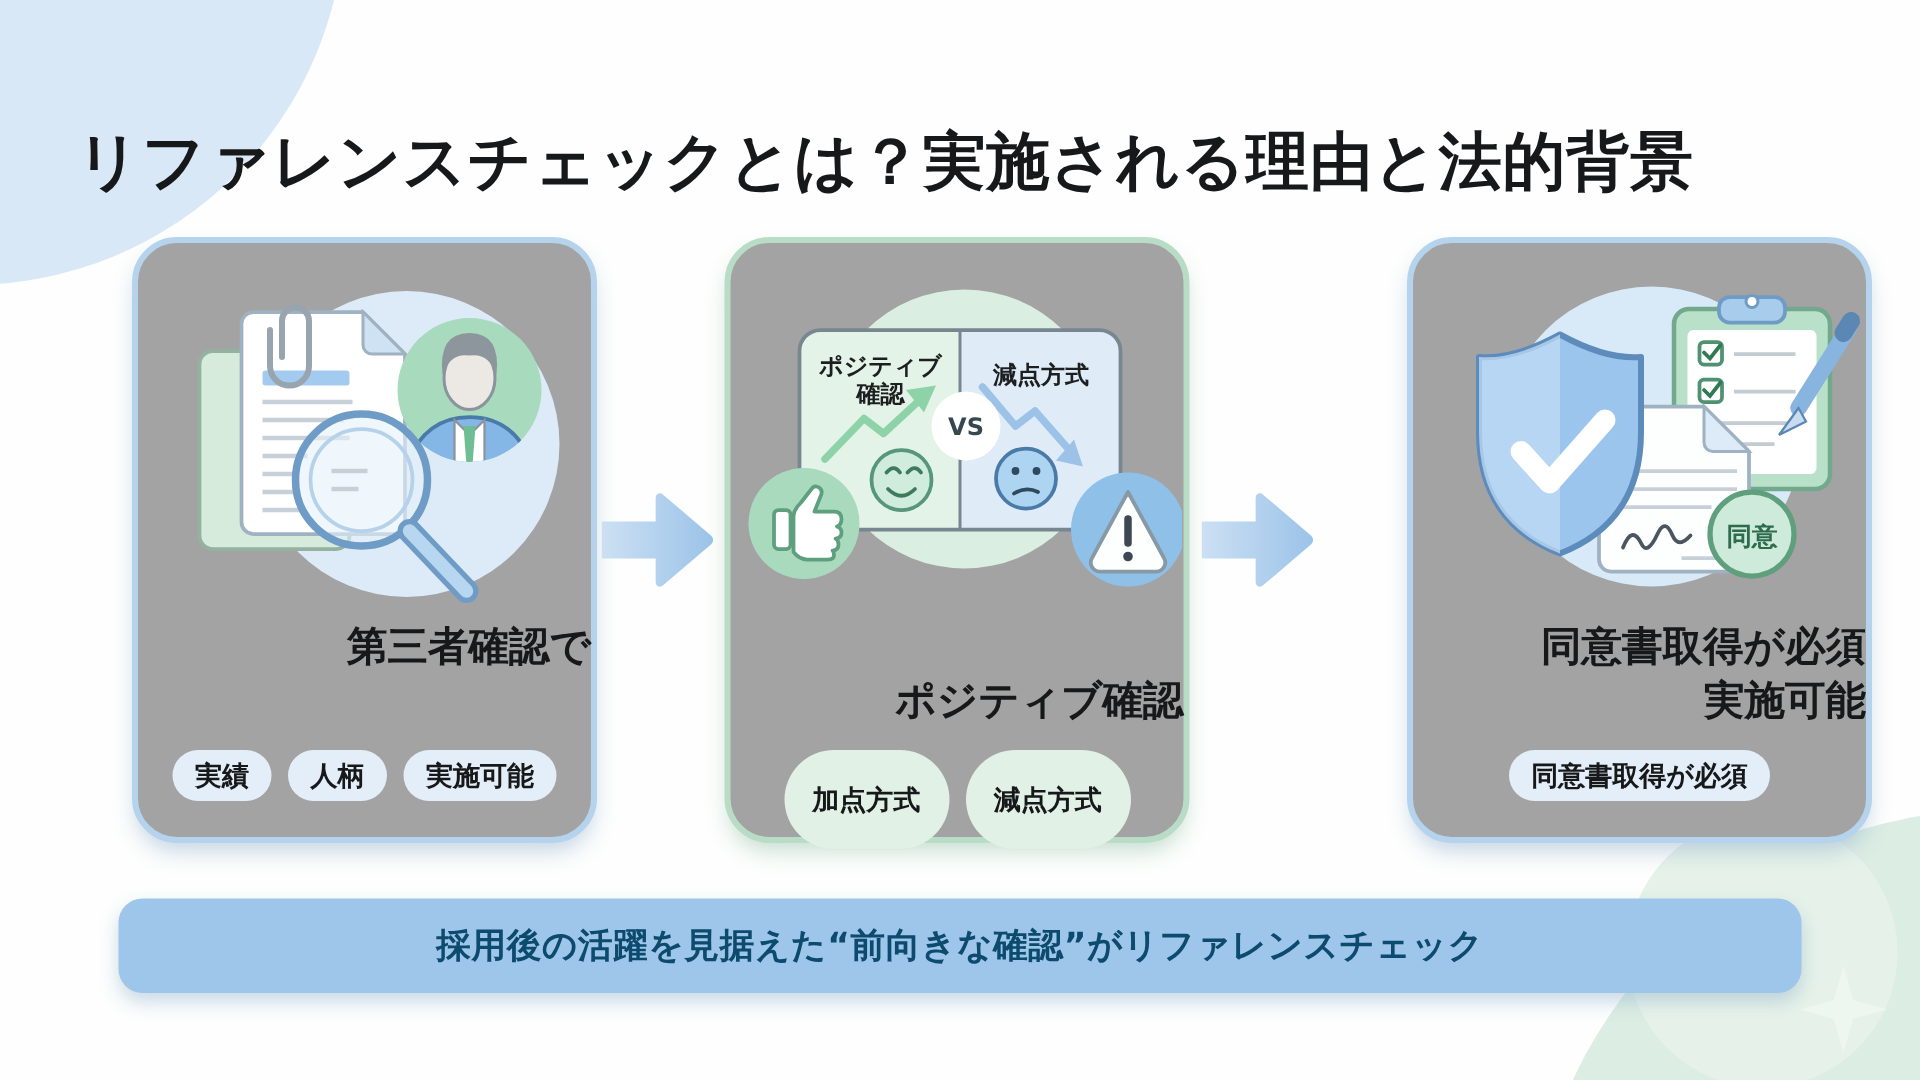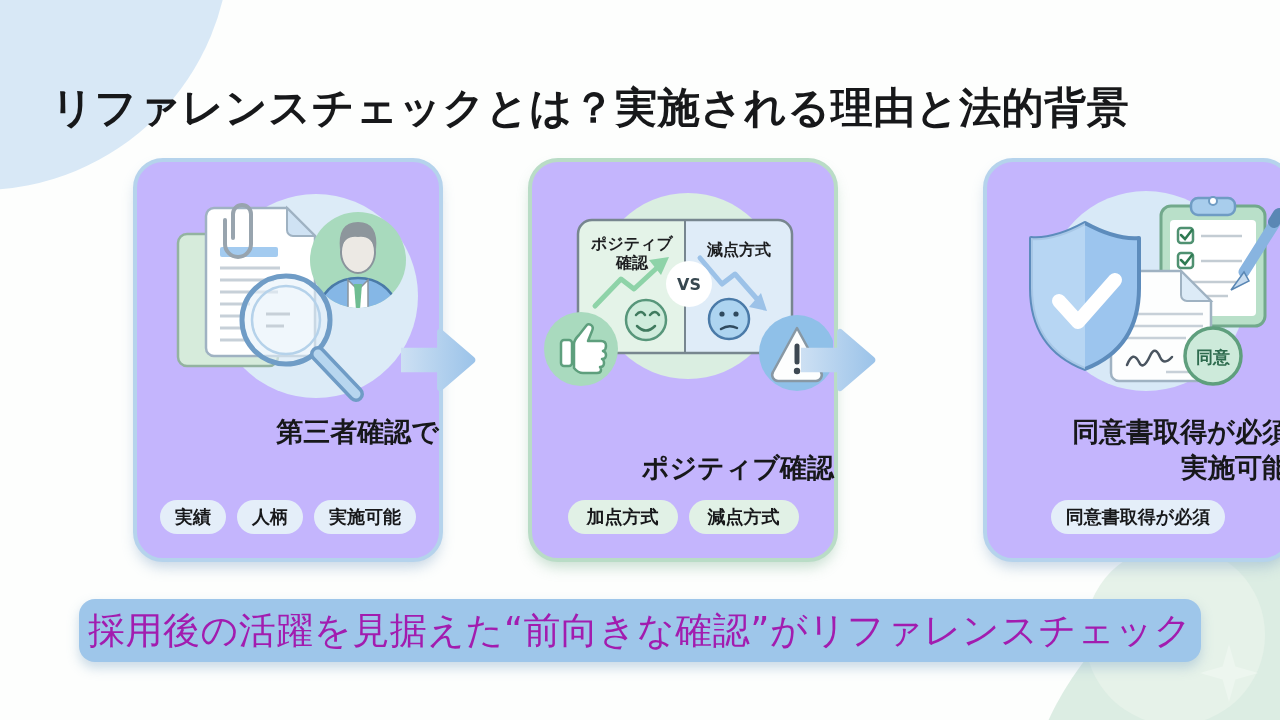--- a/index.html
+++ b/index.html
@@ -14,53 +14,52 @@
   .blob-bottomright-soft{left:1085px;top:545px;width:180px;height:180px;background:#e6f2e9;}
   .sparkle{
     position:absolute;left:1200px;top:644px;width:58px;height:58px;background:#edf6ef;z-index:1;
     clip-path:polygon(50% 0,61% 39%,100% 50%,61% 61%,50% 100%,39% 61%,0 50%,39% 39%);
   }
   .title{
     position:absolute;top:52px;left:0;width:1180px;text-align:center;z-index:2;
     font-size:42px;font-weight:800;color:#17181a;letter-spacing:0.5px;white-space:nowrap;
   }
   .card{
-    position:absolute;top:158px;width:302px;height:396px;background:#c4b5fd;
+    position:absolute;top:158px;width:302px;height:396px;background:#a3a3a3;
     border:4px solid #b5d3ec;border-radius:30px;z-index:2;
     box-shadow:0 8px 14px -3px rgba(130,165,200,0.45);
-    margin-left:45px;
   }
   .card-1{left:88px;}
   .card-2{left:483px;border-color:#b9dcc6;box-shadow:0 8px 14px -3px rgba(135,185,155,0.45);}
   .card-3{left:938px;}
   .illus{position:absolute;top:6px;left:50%;transform:translateX(-50%);}
   .card-heading{
     position:absolute;top:252px;left:0;width:100%;text-align:right;
     font-size:27px;font-weight:800;color:#17181a;line-height:1.34;white-space:nowrap;
   }
   .tags{
     position:absolute;top:338px;left:0;width:100%;
     display:flex;justify-content:center;gap:11px;
   }
   .tag{
     background:#e4eef9;border-radius:999px;padding:5px 15px;
     font-size:18px;font-weight:700;color:#17181a;white-space:nowrap;
   }
-  .card-2 .tag{background:#e1f1e6;padding:5px 19px;text-align:center;}
+  .card-2 .tag{background:#e1f1e6;padding:21px 19px;text-align:center;}
   .arrow{position:absolute;top:322px;width:76px;height:76px;z-index:2;}
   .arrow-1{left:401px;}
   .arrow-2{left:801px;}
   .banner{
     position:absolute;left:79px;top:599px;width:1122px;height:63px;z-index:2;
     background:#9ec6ea;border-radius:16px;
     display:flex;align-items:center;justify-content:center;
     box-shadow:0 6px 12px rgba(140,175,205,0.45);
   }
   .banner-text{
-    color:#a21caf;font-size:37px;font-weight:400;letter-spacing:0.5px;white-space:nowrap;
+    color:#0c4a6e;font-size:23px;font-weight:700;letter-spacing:0.5px;white-space:nowrap;
   }
   svg text{font-family:"DejaVu Sans","Liberation Sans",sans-serif;}
 </style>
 </head>
 <body>
 
 <div class="blob blob-topleft"></div>
 <div class="blob blob-bottomright"></div>
 <div class="blob blob-bottomright-soft"></div>
 <div class="sparkle"></div>

